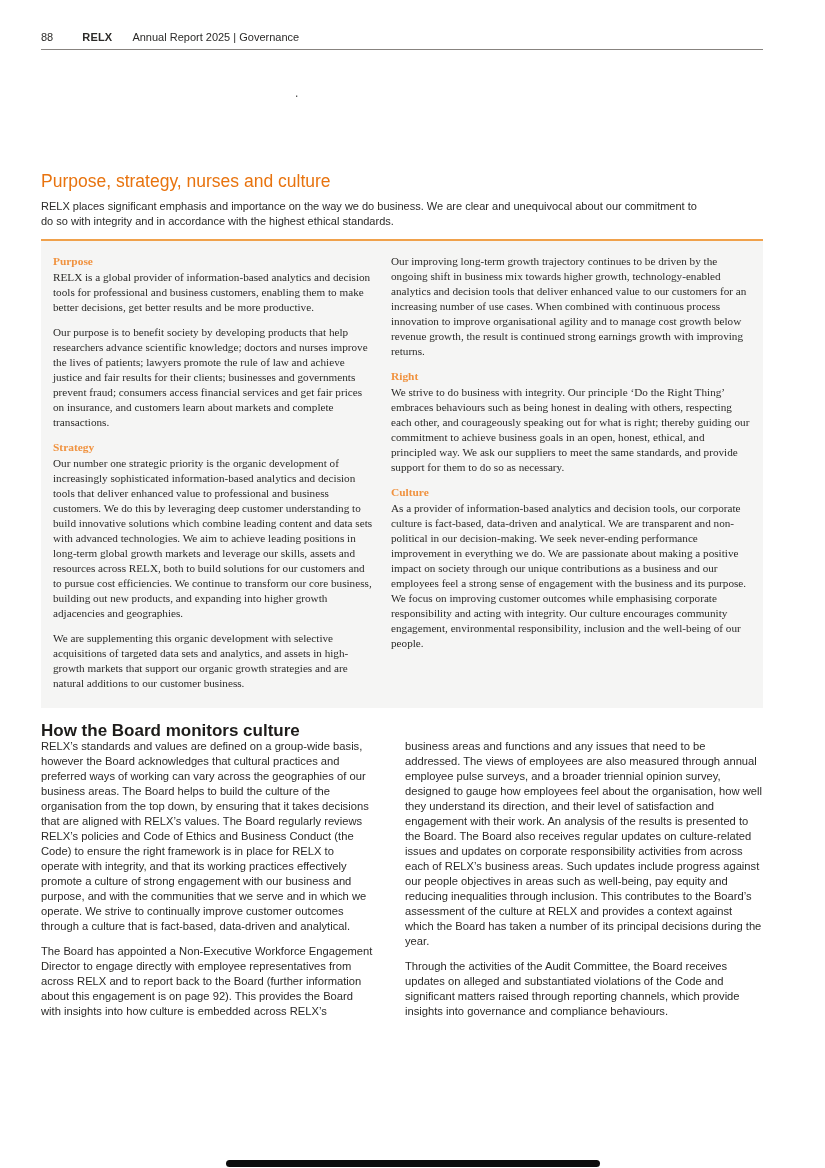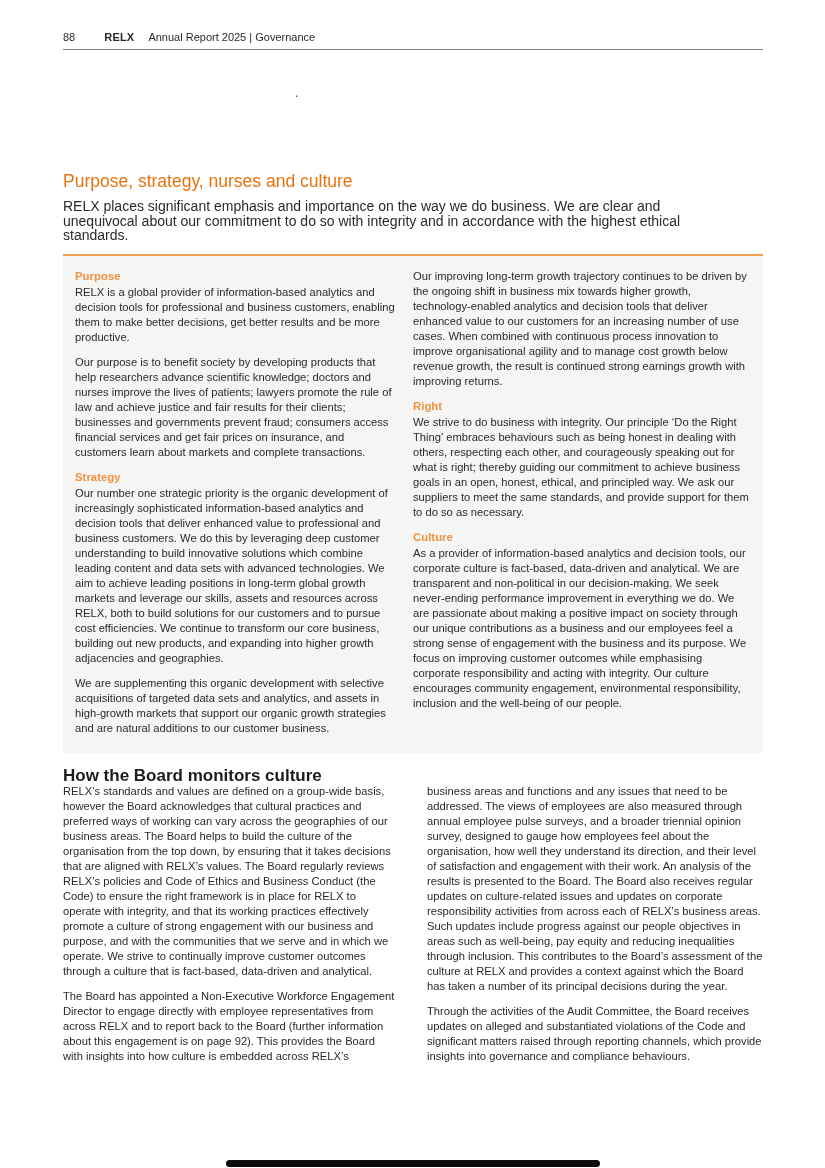--- a/index.html
+++ b/index.html
@@ -3,42 +3,42 @@
 <meta charset="utf-8">
 <style>
   * { margin:0; padding:0; box-sizing:border-box; }
   html, body { background:#ffffff; }
   body {
     width:825px; height:1168px; position:relative; overflow:hidden;
     color:#2b2a28;
     font-family:"Liberation Sans","DejaVu Sans",sans-serif;
     font-size:11.2px; line-height:15px;
   }
-  .margins { padding-left:63px; padding-right:62px; }
+  .margins { padding-left:41px; padding-right:62px; }
 
   
   .page-header { display:flex; align-items:baseline; padding-top:31px; font-size:11px; line-height:12px; }
   .page-header .num { font-weight:400; color:#2b2a28; }
   .page-header .brand { font-weight:700; margin-left:29px; letter-spacing:0.2px; }
-  .page-header .rest { margin-left:14px; }
+  .page-header .rest { margin-left:20px; }
   .header-rule { height:1px; background:#87837f; margin-top:6px; }
 
   .stray-dot { position:absolute; left:295px; top:86px; font-size:12px; color:#454545; }
 
   
   .title { margin-top:121px; font-size:17.5px; line-height:21px; font-weight:400; color:#e8730e; }
-  .intro { margin-top:7px; max-width:664px; font-size:14px; line-height:14.5px; }
+  .intro { margin-top:7px; max-width:664px; font-size:11px; line-height:14.5px; }
 
   
   .panel {
     margin-top:11px;
     background:#f5f5f4;
     border-top:2px solid #f0a14b;
     padding:13px 13px 17px 12px;
-    display:grid; grid-template-columns:322px 1fr; column-gap:16px;
+    display:grid; grid-template-columns:322px 1fr; column-gap:16px;font-family:Liberation Serif, serif;
   }
   .panel h3 { font-size:11.4px; line-height:15px; font-weight:700; color:#f0923f; margin:0 0 1px 0; }
   .panel p { margin:0 0 10px 0; }
   .panel p.last { margin-bottom:0; }
   .panel p + h3 { margin-top:0; }
 
   
   .board { margin-top:15px; }
   .board h2 { font-size:17px; line-height:15px; font-weight:700; color:#1d1c1a; margin-bottom:1px; }
   .board .cols { display:grid; grid-template-columns:332px 1fr; column-gap:32px; }

